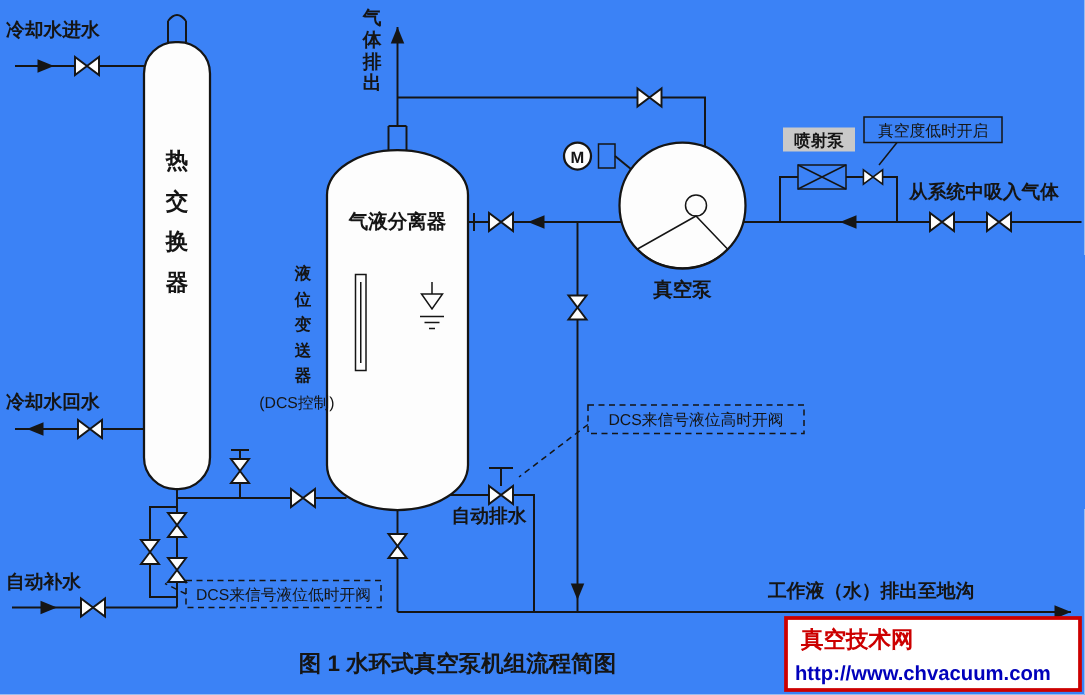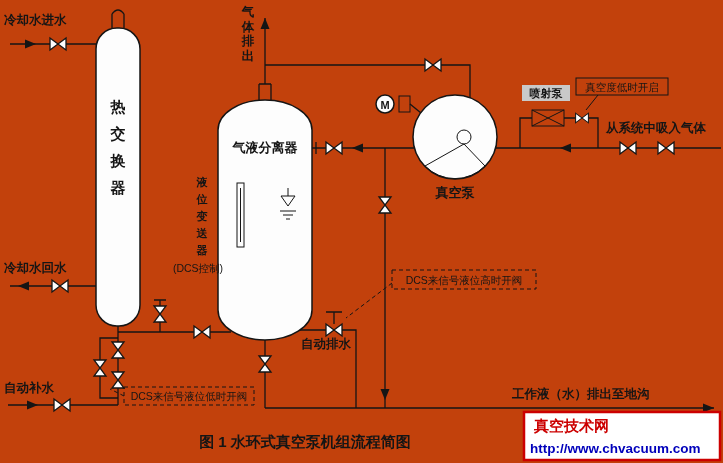--- a/index.html
+++ b/index.html
@@ -1,16 +1,16 @@
 <!DOCTYPE html>
 <html><head>
 <meta charset="utf-8">
 <style>
   html,body{margin:0;padding:0;background:#e8e8e8;}
-  .canvas{width:723px;height:463px;background:#c2410c;position:relative;overflow:hidden;}
+  .canvas{width:723px;height:463px;background:#3b82f6;position:relative;overflow:hidden;}
   svg{display:block;}
   text{font-family:"Liberation Sans","DejaVu Sans",sans-serif;fill:#151515;}
   .t12{font-size:12.5px;font-weight:600;}
   .t11{font-size:11px;font-weight:600;}
   .t10{font-size:10.5px;font-weight:400;}
   .t13{font-size:13px;font-weight:700;}
   .t15{font-size:15px;font-weight:700;}
   .ttl{font-size:15px;font-weight:700;}
   .wm1{font-size:15px;font-weight:700;fill:#cc0000;}
   .wm2{font-size:13.5px;font-weight:700;fill:#0000bb;}

